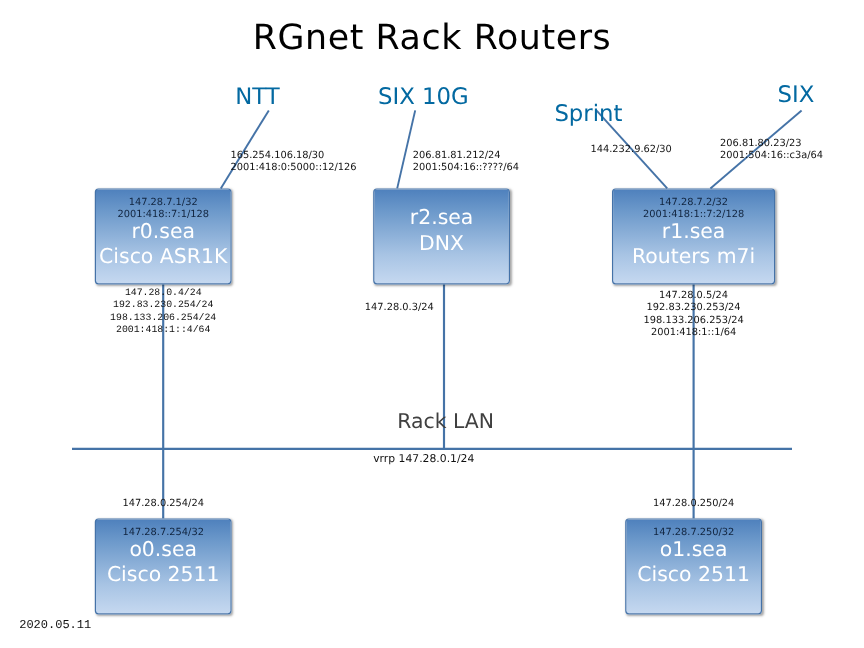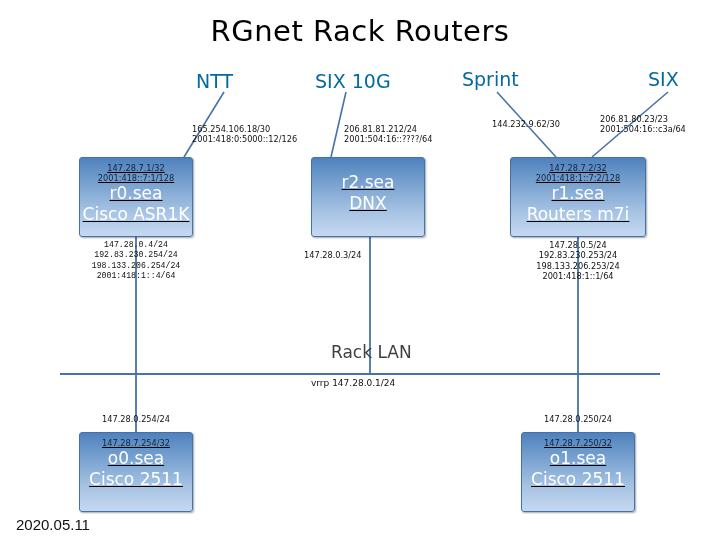--- a/index.html
+++ b/index.html
@@ -44,21 +44,20 @@
     position:absolute;
     border:1px solid #4472a8;
     border-radius:3px;
     background:linear-gradient(180deg,#4f81bd 0%,#6b98ca 22%,#a8c4e4 70%,#c5d8f0 100%);
     box-shadow:1px 1px 2px rgba(0,0,0,.35);
     box-sizing:border-box;
     display:flex;
     flex-direction:column;
     align-items:center;
     justify-content:flex-start;
-    text-decoration:underline;
   }
   .router .loop{
     color:#10233d;
     font-size:8.2px;
     line-height:10.2px;
     margin-top:5px;
     text-align:center;
     white-space:nowrap;
     font-family:"DejaVu Sans", sans-serif;
   }
@@ -89,23 +88,23 @@
   }
   .vrrp{
     position:absolute;
     font-size:9px;
     color:#111;
     white-space:nowrap;
     font-family:"DejaVu Sans", sans-serif;
   }
   .datestamp{
     position:absolute;
-    font-size:15px;
+    font-size:10px;
     color:#111;
-    font-family:Liberation Sans, sans-serif;
+    font-family:Liberation Mono, monospace;
   }
 </style>
 </head>
 <body>
 
 <div id="stage">
 
   <svg id="wires" viewBox="0 0 720 540" xmlns="http://www.w3.org/2000/svg">
 
     <line x1="224" y1="92" x2="184" y2="157" stroke="#4573a7" stroke-width="1.6"></line>
@@ -125,21 +124,21 @@
     <line x1="60" y1="374" x2="660" y2="374" stroke="#4573a7" stroke-width="1.8"></line>
 
     <line x1="136" y1="374" x2="136" y2="432" stroke="#4573a7" stroke-width="1.8"></line>
     <line x1="578" y1="374" x2="578" y2="432" stroke="#4573a7" stroke-width="1.8"></line>
   </svg>
 
   <div class="title">RGnet Rack Routers</div>
 
   <div class="provider" style="left:196px;top:70px;">NTT</div>
   <div class="provider" style="left:315px;top:70px;">SIX 10G</div>
-  <div class="provider" style="left:462px;top:68px;">Sprint</div>
+  <div class="provider" style="left:462px;top:84px;">Sprint</div>
   <div class="provider" style="left:648px;top:68px;">SIX</div>
 
   <div class="addr" style="left:192px;top:124px;white-space:pre;">165.254.106.18/30
 2001:418:0:5000::12/126</div>
   <div class="addr" style="left:334px;top:124px;white-space:pre;margin-left:10px;">206.81.81.212/24
 2001:504:16::????/64</div>
   <div class="addr" style="left:492px;top:119px;white-space:pre;">144.232.9.62/30</div>
   <div class="addr" style="left:600px;top:114px;white-space:pre;">206.81.80.23/23
 2001:504:16::c3a/64</div>
 

